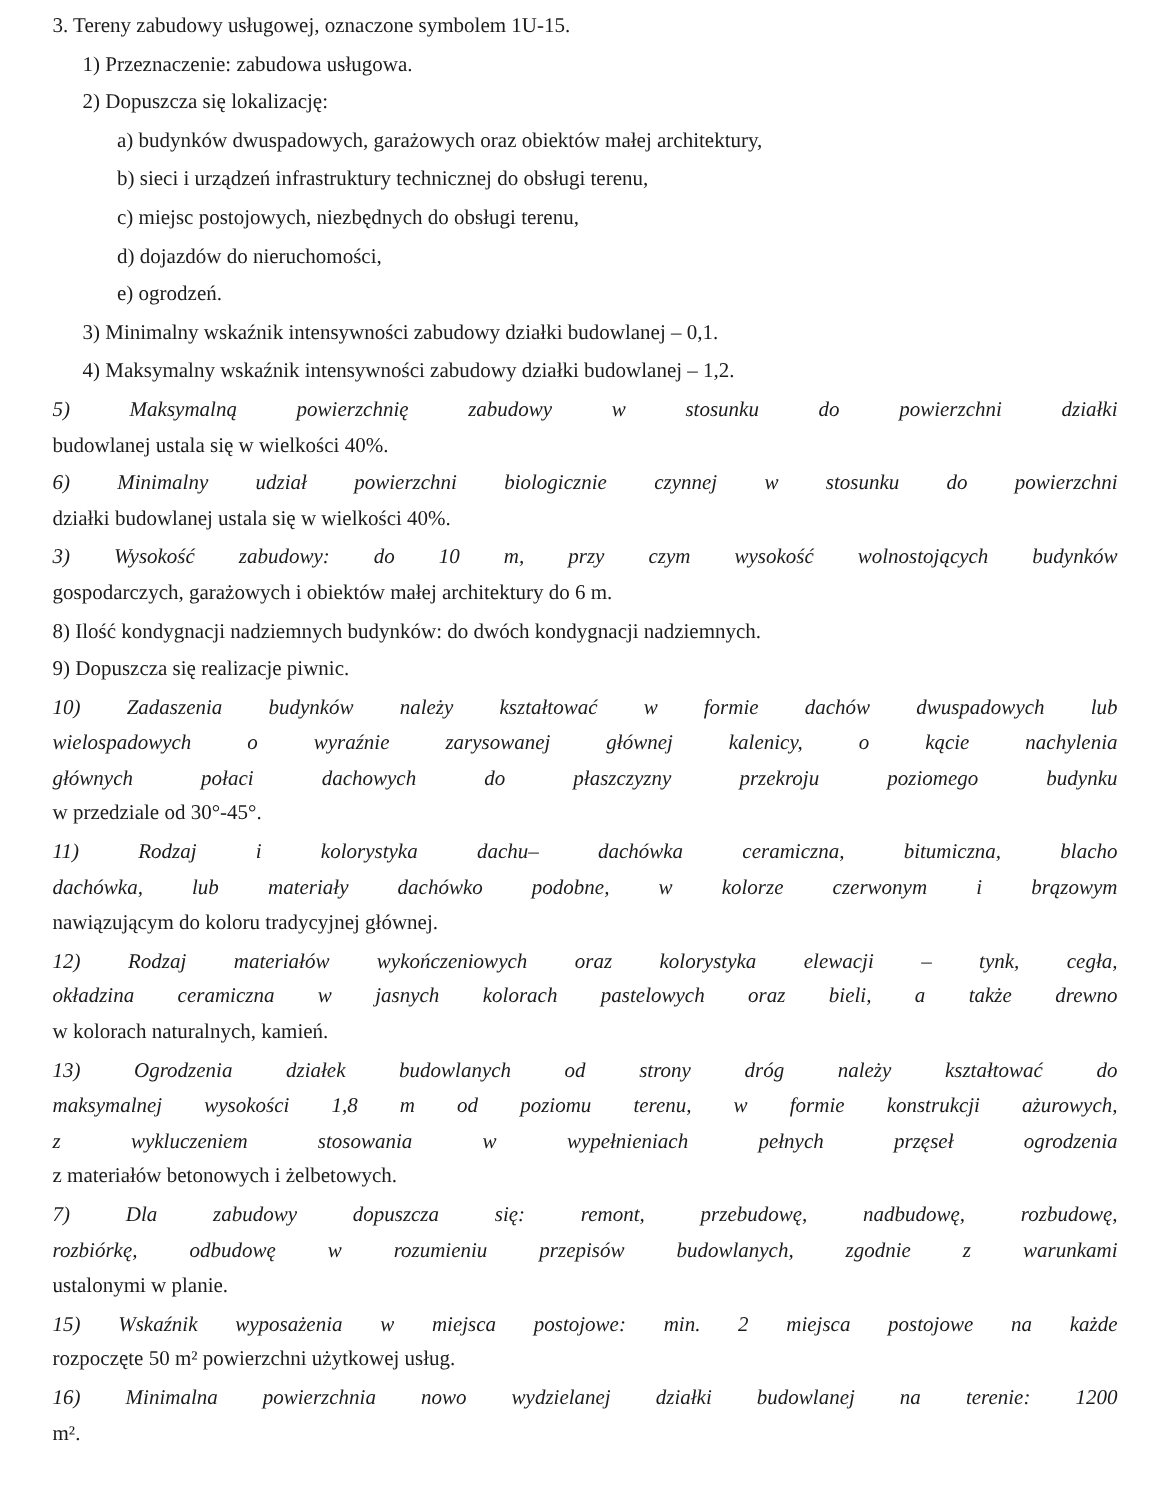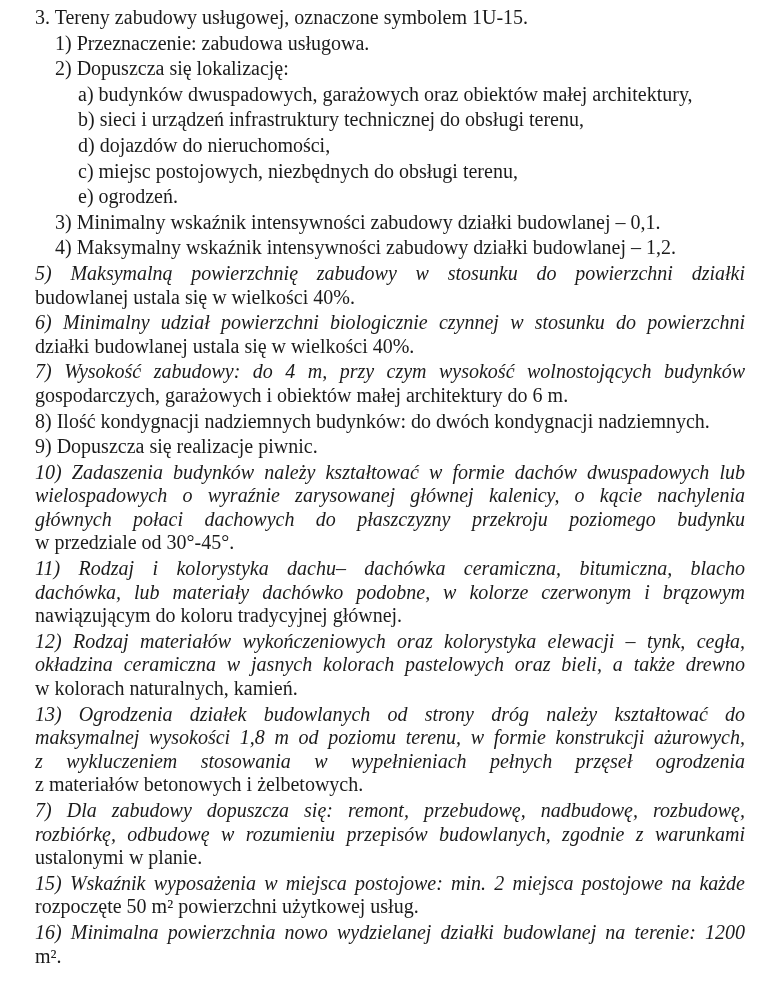--- a/index.html
+++ b/index.html
@@ -10,21 +10,21 @@
   body {
     width: 780px;
     height: 1000px;
     overflow: hidden;
   }
   #doc {
     box-sizing: border-box;
     width: 780px;
     padding: 6px 35px 0 35px;
     font-family: "Liberation Serif", "DejaVu Serif", serif;
-    font-size: 20px;
+    font-size: 14px;
     line-height: 23.6px;
     color: #1b1b1b;
   }
   .para {
     margin: 0 0 2px 0;
   }
   .line {
     display: block;
     white-space: normal;
   }
@@ -52,44 +52,44 @@
     <p class="para indent-level1">
       <span class="line">2) Dopuszcza się lokalizację:</span>
     </p>
     <p class="para indent-level2">
       <span class="line">a) budynków dwuspadowych, garażowych oraz obiektów małej architektury,</span>
     </p>
     <p class="para indent-level2">
       <span class="line">b) sieci i urządzeń infrastruktury technicznej do obsługi terenu,</span>
     </p>
     <p class="para indent-level2">
-      <span class="line">d) dojazdów do nieruchomości,</span>
+      <span class="line">c) miejsc postojowych, niezbędnych do obsługi terenu,</span>
     </p>
     <p class="para indent-level2">
-      <span class="line">c) miejsc postojowych, niezbędnych do obsługi terenu,</span>
+      <span class="line">d) dojazdów do nieruchomości,</span>
     </p>
     <p class="para indent-level2">
       <span class="line">e) ogrodzeń.</span>
     </p>
     <p class="para indent-level1">
       <span class="line">3) Minimalny wskaźnik intensywności zabudowy działki budowlanej – 0,1.</span>
     </p>
     <p class="para indent-level1">
       <span class="line">4) Maksymalny wskaźnik intensywności zabudowy działki budowlanej – 1,2.</span>
     </p>
     <p class="para indent-flush">
       <span class="line stretch">5) Maksymalną powierzchnię zabudowy w stosunku do powierzchni działki</span>
       <span class="line">budowlanej ustala się w wielkości 40%.</span>
     </p>
     <p class="para indent-flush">
       <span class="line stretch">6) Minimalny udział powierzchni biologicznie czynnej w stosunku do powierzchni</span>
       <span class="line">działki budowlanej ustala się w wielkości 40%.</span>
     </p>
     <p class="para indent-flush">
-      <span class="line stretch">7) Wysokość zabudowy: do 4 m, przy czym wysokość wolnostojących budynków</span>
+      <span class="line stretch">3) Wysokość zabudowy: do 10 m, przy czym wysokość wolnostojących budynków</span>
       <span class="line">gospodarczych, garażowych i obiektów małej architektury do 6 m.</span>
     </p>
     <p class="para indent-flush">
       <span class="line">8) Ilość kondygnacji nadziemnych budynków: do dwóch kondygnacji nadziemnych.</span>
     </p>
     <p class="para indent-flush">
       <span class="line">9) Dopuszcza się realizacje piwnic.</span>
     </p>
     <p class="para indent-flush">
       <span class="line stretch">10) Zadaszenia budynków należy kształtować w formie dachów dwuspadowych lub</span>

